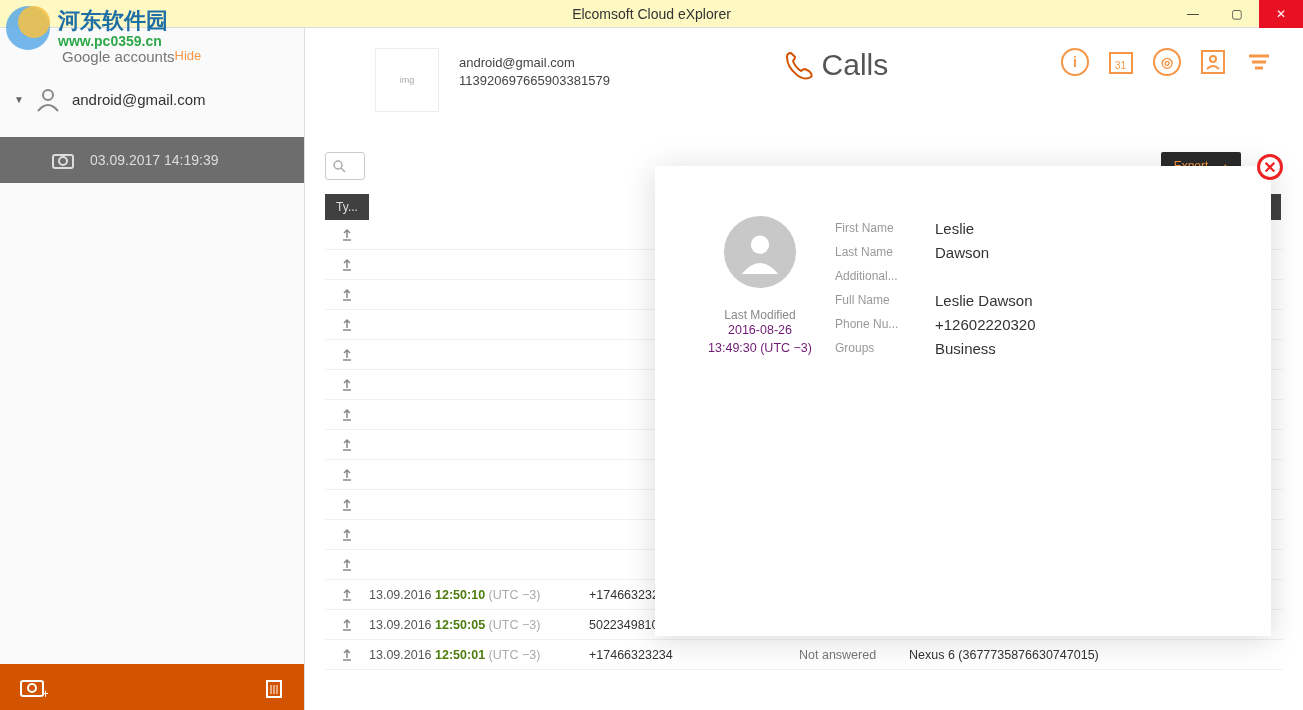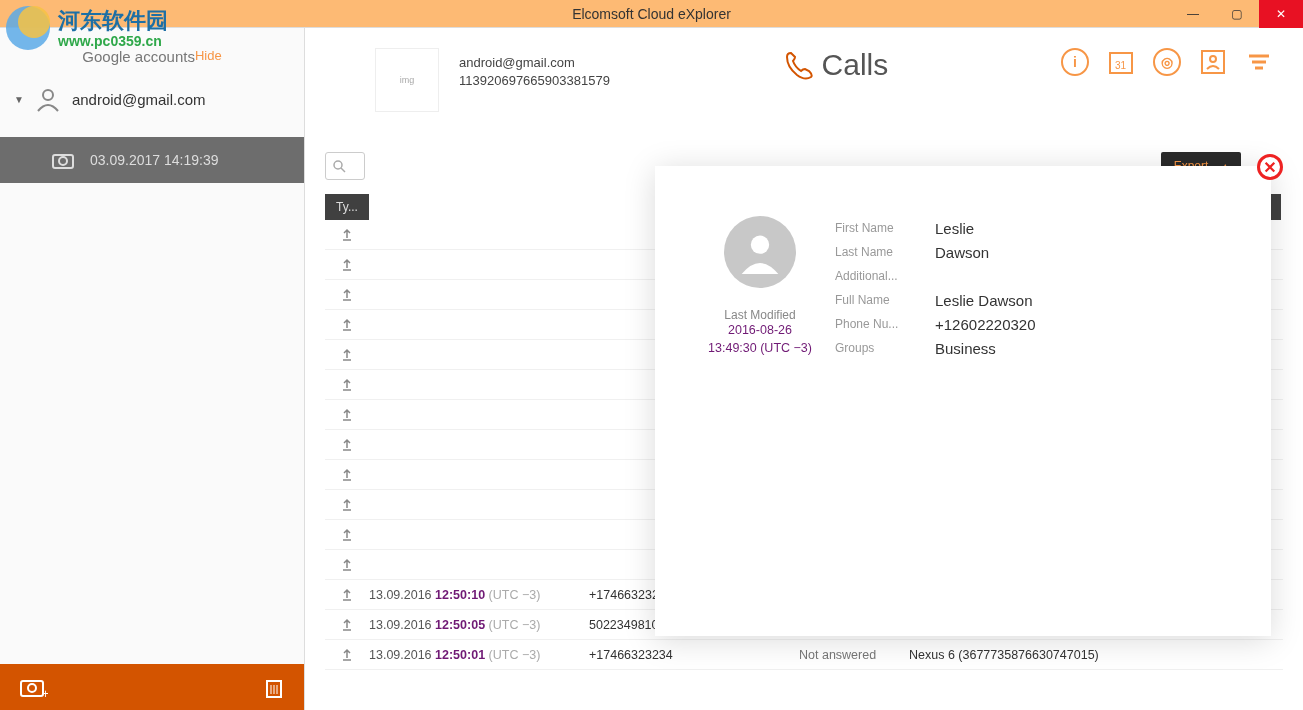--- a/index.html
+++ b/index.html
@@ -1,32 +1,32 @@
 <!DOCTYPE html>
 <html><head>
 <meta charset="utf-8">
 <style>
   * { box-sizing: border-box; margin: 0; padding: 0; font-family: "Segoe UI", Arial, sans-serif; }
   body { width: 1303px; height: 710px; background: #f4f4f4; overflow: hidden; position: relative; }
 
   
-  .titlebar { height: 28px; background: #fdba74; border-bottom: 1px solid #ddd; display: flex; align-items: center; position: relative; }
+  .titlebar { height: 28px; background: #fef9c3; border-bottom: 1px solid #ddd; display: flex; align-items: center; position: relative; }
   .titlebar .title { flex: 1; text-align: center; font-size: 14px; color: #333; }
   .winbtns { position: absolute; right: 0; top: 0; display: flex; }
   .winbtn { width: 44px; height: 28px; display: flex; align-items: center; justify-content: center; font-size: 12px; color: #333; cursor: pointer; }
   .winbtn.close { background: #e81123; color: #fff; }
 
   
   .watermark { position: absolute; top: 0; left: 0; z-index: 50; pointer-events: none; }
 
   .main { display: flex; height: calc(710px - 28px); }
 
   
   .sidebar { width: 305px; background: #fafafa; border-right: 1px solid #ddd; display: flex; flex-direction: column; position: relative; }
-  .sb-header { padding: 20px 14px 10px 14px; display: flex; justify-content: center; color: #777; font-size: 15px; }
+  .sb-header { padding: 20px 14px 10px 14px; display: flex; justify-content: flex-start; color: #777; font-size: 15px; margin-left: 48px; }
   .sb-hide { color: #f79646; font-size: 13px; cursor: pointer; }
   .sb-account { padding: 10px 14px; display: flex; align-items: center; gap: 10px; font-size: 15px; color: #333; }
   .sb-snapshot { margin-top: 14px; background: #6d6d6d; color: #ddd; height: 46px; display: flex; align-items: center; gap: 16px; padding-left: 52px; font-size: 14px; }
   .sb-bottom { position: absolute; bottom: 0; left: 0; right: 0; height: 46px; background: #d35400; display: flex; align-items: center; justify-content: space-between; padding: 0 20px; }
 
   
   .content { flex: 1; background: #fff; position: relative; overflow: hidden; }
   .acct-header { height: 120px; padding: 20px 30px 10px 70px; display: flex; align-items: flex-start; justify-content: space-between; }
   .acct-left { display: flex; gap: 20px; align-items: flex-start; }
   .acct-thumb { width: 64px; height: 64px; border: 1px solid #eee; display:flex; align-items:center; justify-content:center; font-size:9px; color:#aaa; text-align:center; }
@@ -49,21 +49,21 @@
   .th { background: #404040; color: #ddd; font-size: 12px; display:flex; align-items:center; justify-content:center; margin-right:2px; }
   .th.type { flex: 0 0 44px; }
   .th.date { flex: 0 0 220px; }
   .th.party { flex: 0 0 210px; }
   .th.status { flex: 0 0 100px; }
   .th.device { flex: 1; }
   .tbody { }
   .tr { display: flex; height: 30px; align-items: center; font-size: 12.5px; color: #555; border-bottom: 1px solid #f0f0f0; }
   .td.type { flex: 0 0 44px; display:flex; justify-content:center; color:#888; }
   .td.date { flex: 0 0 220px; }
-  .td.date b { color:#701a75; font-weight:600; }
+  .td.date b { color:#4d7c0f; font-weight:600; }
   .td.date .tz { color:#aaa;text-align:right; }
   .td.party { flex: 0 0 210px; color:#333; }
   .td.status { flex: 0 0 100px; color:#777; }
   .td.device { flex: 1; color:#333; padding-left:10px; }
   .modal { position: absolute; left: 350px; top: 138px; width: 616px; height: 470px; background: #fff; box-shadow: 0 4px 30px rgba(0,0,0,.15); z-index: 110; padding: 40px 30px; display:flex; }
   .close-circ { position:absolute; top:-12px; right:-12px; width:26px; height:26px; border:3px solid #e22; border-radius:50%; background:#fff; color:#e22; font-weight:900; display:flex; align-items:center; justify-content:center; cursor:pointer; font-size:16px; z-index:120;}
   .modal-left { width: 150px; text-align:center; }
   .avatar { width: 72px; height:72px; border-radius:50%; background:#c8c8c8; margin: 10px auto 20px auto; display:flex; align-items:center; justify-content:center; }
   .avatar svg { width:44px; height:44px; fill:#fff; }
   .lastmod-lbl { font-size:12px; color:#888; }

